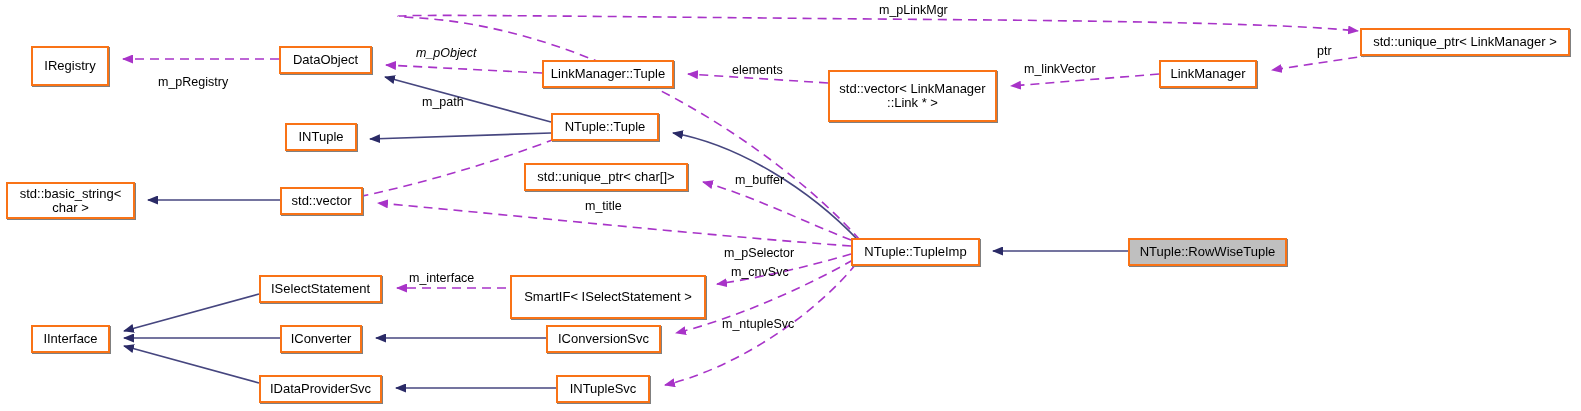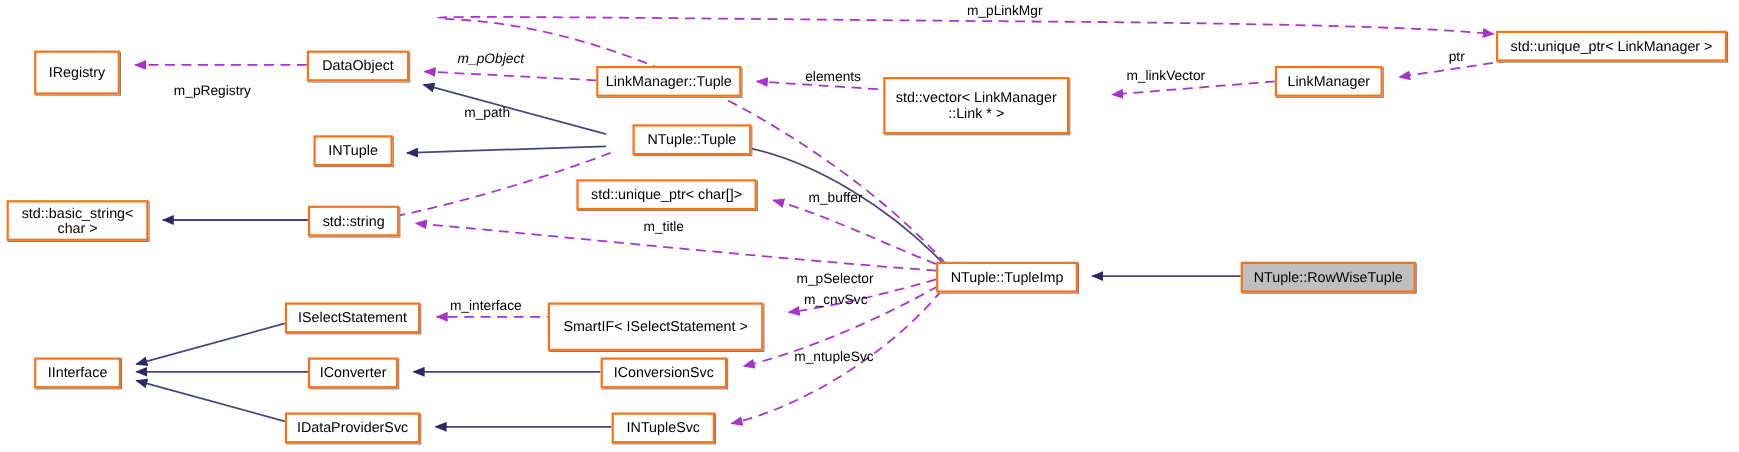--- a/index.html
+++ b/index.html
@@ -113,34 +113,34 @@
 
       <path d="M853,260 C800,290 730,320 676,333" marker-end="url(#arrow-usage)"></path>
 
       <path d="M856,264 C810,320 730,370 665,385" marker-end="url(#arrow-usage)"></path>
     </g>
   </svg>
 
   <div class="node" style="left:31px; top:46px; width:78px; height:40px;">IRegistry</div>
   <div class="node" style="left:279px; top:46px; width:93px; height:26px;">DataObject</div>
   <div class="node" style="left:542px; top:60px; width:132px; height:26px;">LinkManager::Tuple</div>
-  <div class="node" style="left:803px; top:70px; width:169px; height:52px;">std::vector&lt; LinkManager
+  <div class="node" style="left:828px; top:70px; width:169px; height:52px;">std::vector&lt; LinkManager
 ::Link * &gt;</div>
   <div class="node" style="left:1159px; top:60px; width:98px; height:26px;">LinkManager</div>
   <div class="node" style="left:1360px; top:28px; width:210px; height:26px;">std::unique_ptr&lt; LinkManager &gt;</div>
   <div class="node" style="left:285px; top:123px; width:72px; height:26px;">INTuple</div>
-  <div class="node" style="left:551px; top:113px; width:108px; height:26px;margin-left:24px;">NTuple::Tuple</div>
+  <div class="node" style="left:551px; top:113px; width:108px; height:26px;">NTuple::Tuple</div>
   <div class="node" style="left:6px; top:182px; width:129px; height:37px;">std::basic_string&lt;
 char &gt;</div>
-  <div class="node" style="left:280px; top:187px; width:83px; height:26px;">std::string</div>
+  <div class="node" style="left:280px; top:187px; width:83px; height:26px;">std::vector</div>
   <div class="node" style="left:524px; top:163px; width:164px; height:26px;">std::unique_ptr&lt; char[]&gt;</div>
   <div class="node" style="left:851px; top:238px; width:129px; height:26px;">NTuple::TupleImp</div>
   <div class="node highlight" style="left:1128px; top:238px; width:159px; height:26px;">NTuple::RowWiseTuple</div>
   <div class="node" style="left:259px; top:275px; width:123px; height:26px;">ISelectStatement</div>
-  <div class="node" style="left:498px; top:275px; width:196px; height:44px;">SmartIF&lt; ISelectStatement &gt;</div>
+  <div class="node" style="left:510px; top:275px; width:196px; height:44px;">SmartIF&lt; ISelectStatement &gt;</div>
   <div class="node" style="left:31px; top:325px; width:79px; height:26px;">IInterface</div>
   <div class="node" style="left:280px; top:325px; width:82px; height:26px;">IConverter</div>
   <div class="node" style="left:546px; top:325px; width:115px; height:26px;">IConversionSvc</div>
   <div class="node" style="left:259px; top:375px; width:123px; height:26px;">IDataProviderSvc</div>
   <div class="node" style="left:556px; top:375px; width:94px; height:26px;">INTupleSvc</div>
 
   <div class="edge-label" style="left:158px; top:54px;margin-top:22px;">m_pRegistry</div>
   <div class="edge-label" style="left:416px; top:47px;font-style:italic;">m_pObject</div>
   <div class="edge-label" style="left:879px; top:4px;">m_pLinkMgr</div>
   <div class="edge-label" style="left:732px; top:64px;">elements</div>

